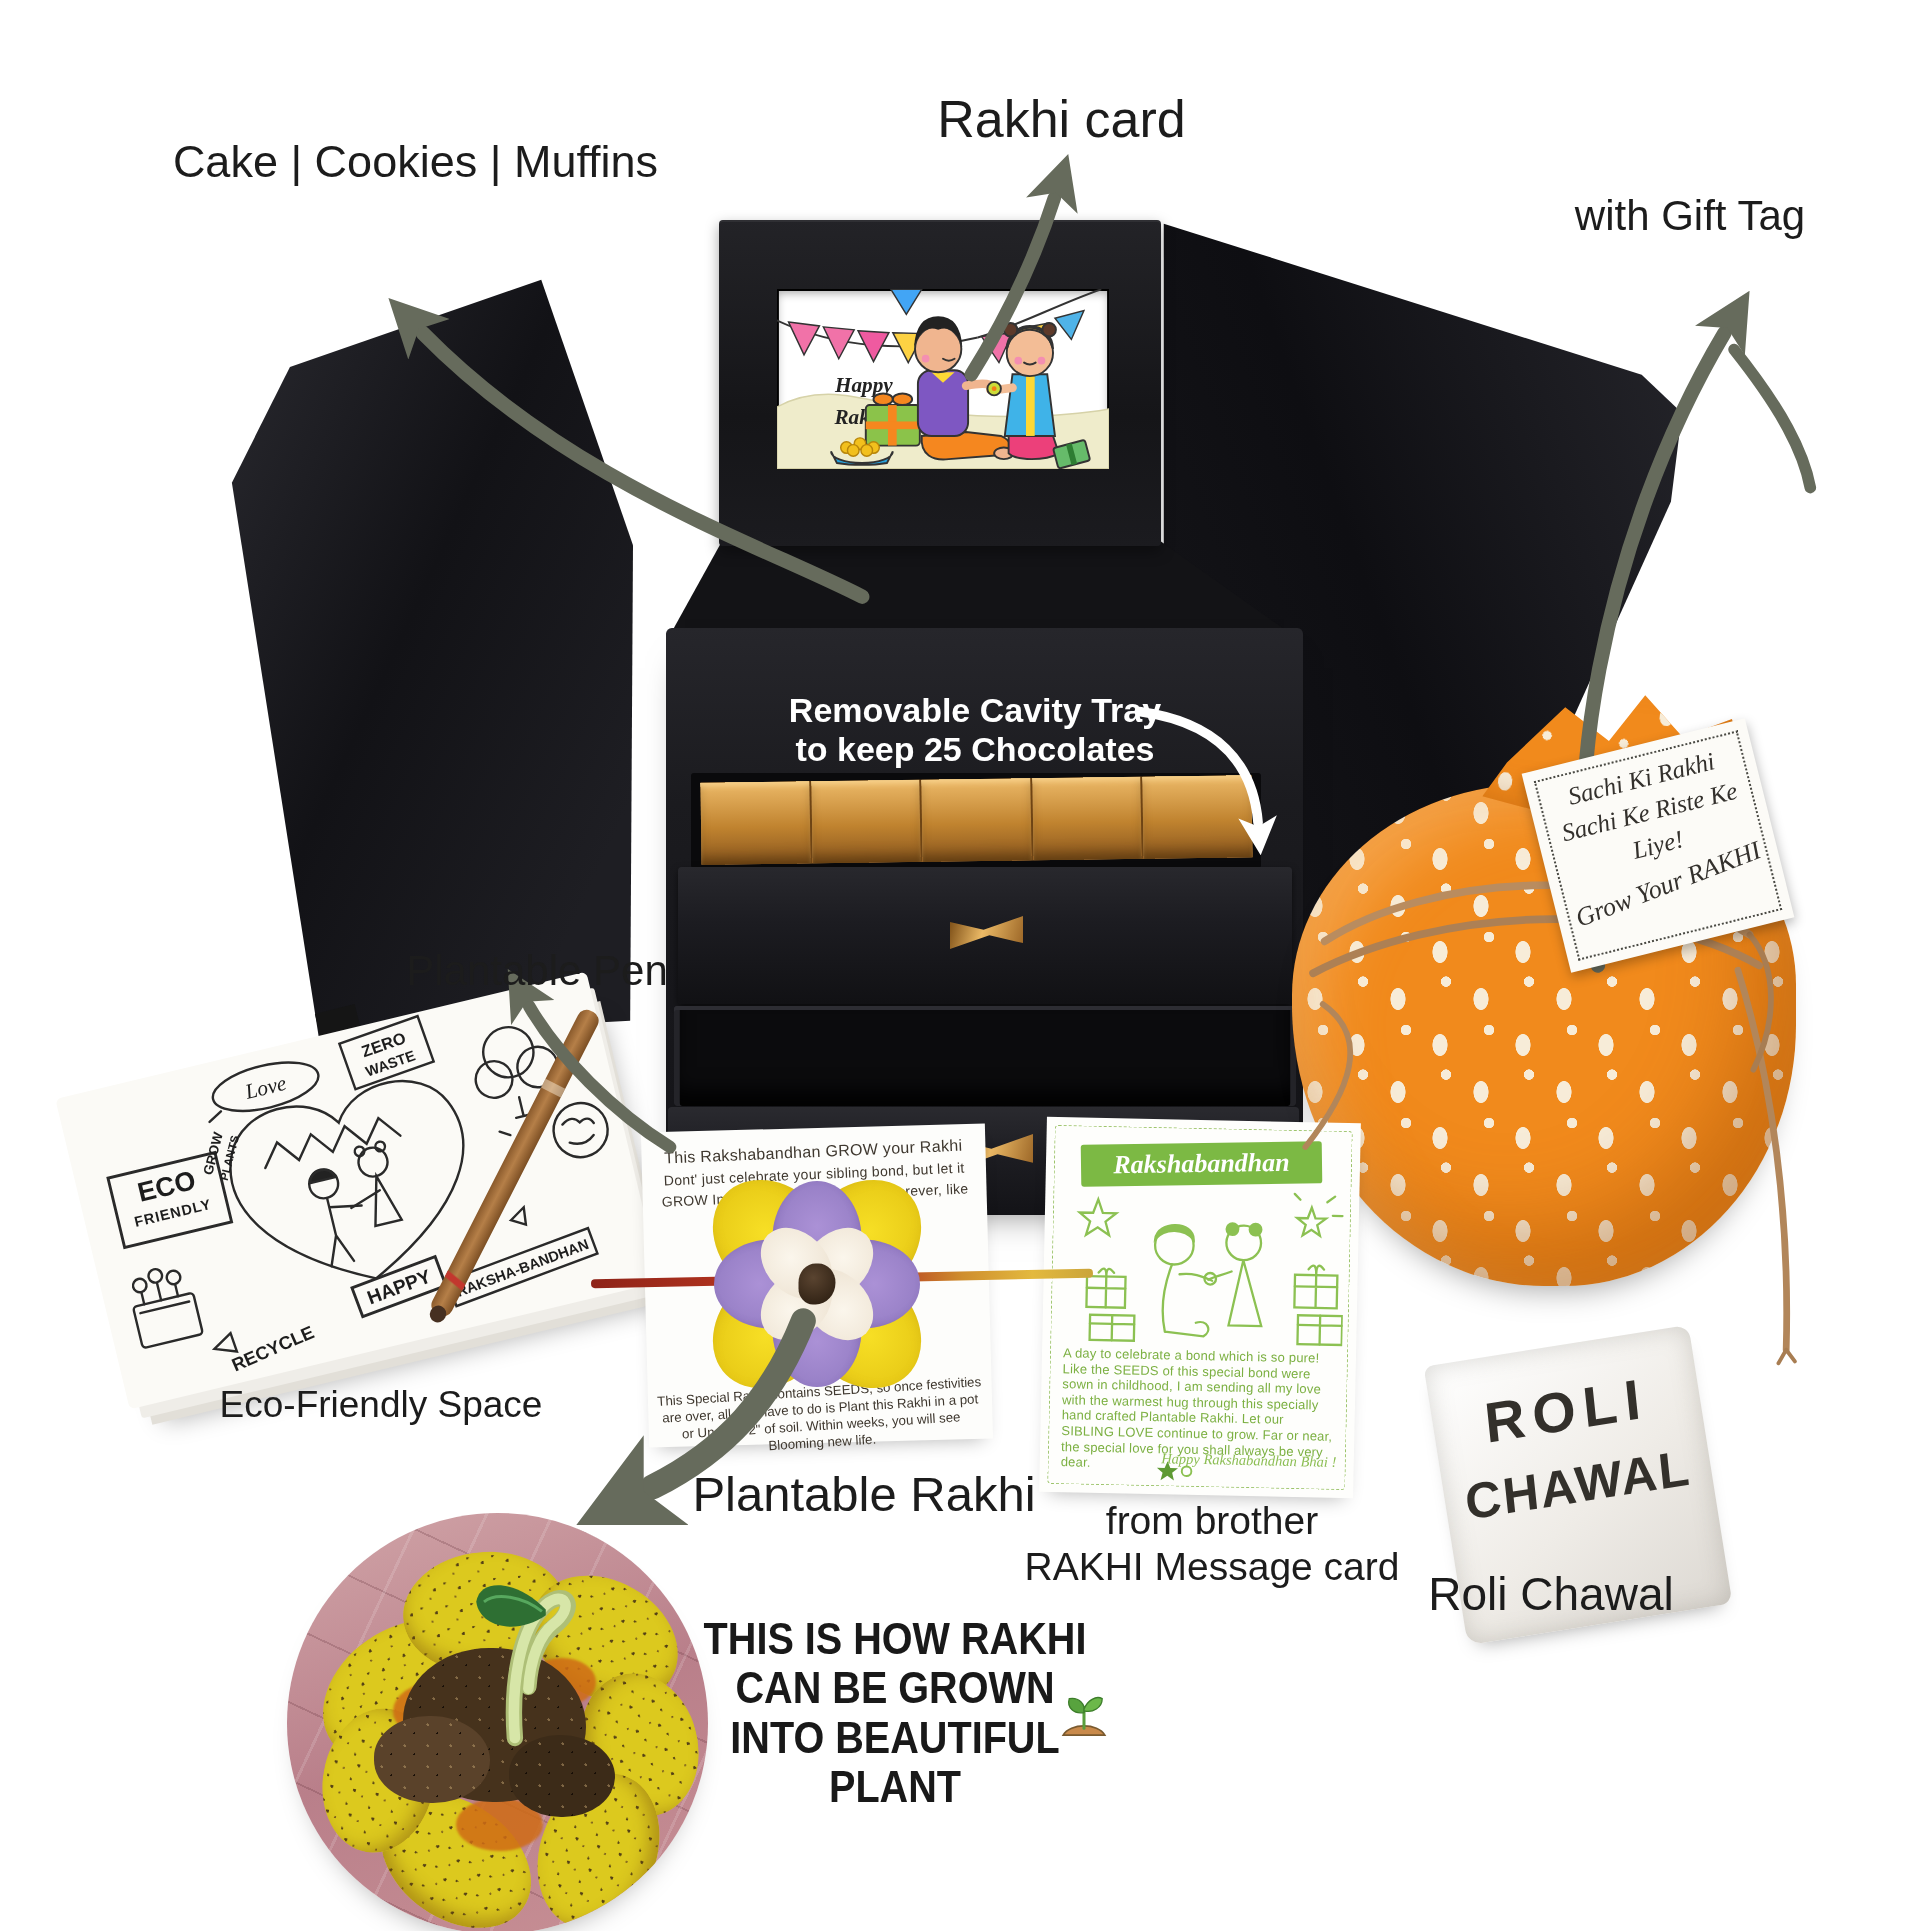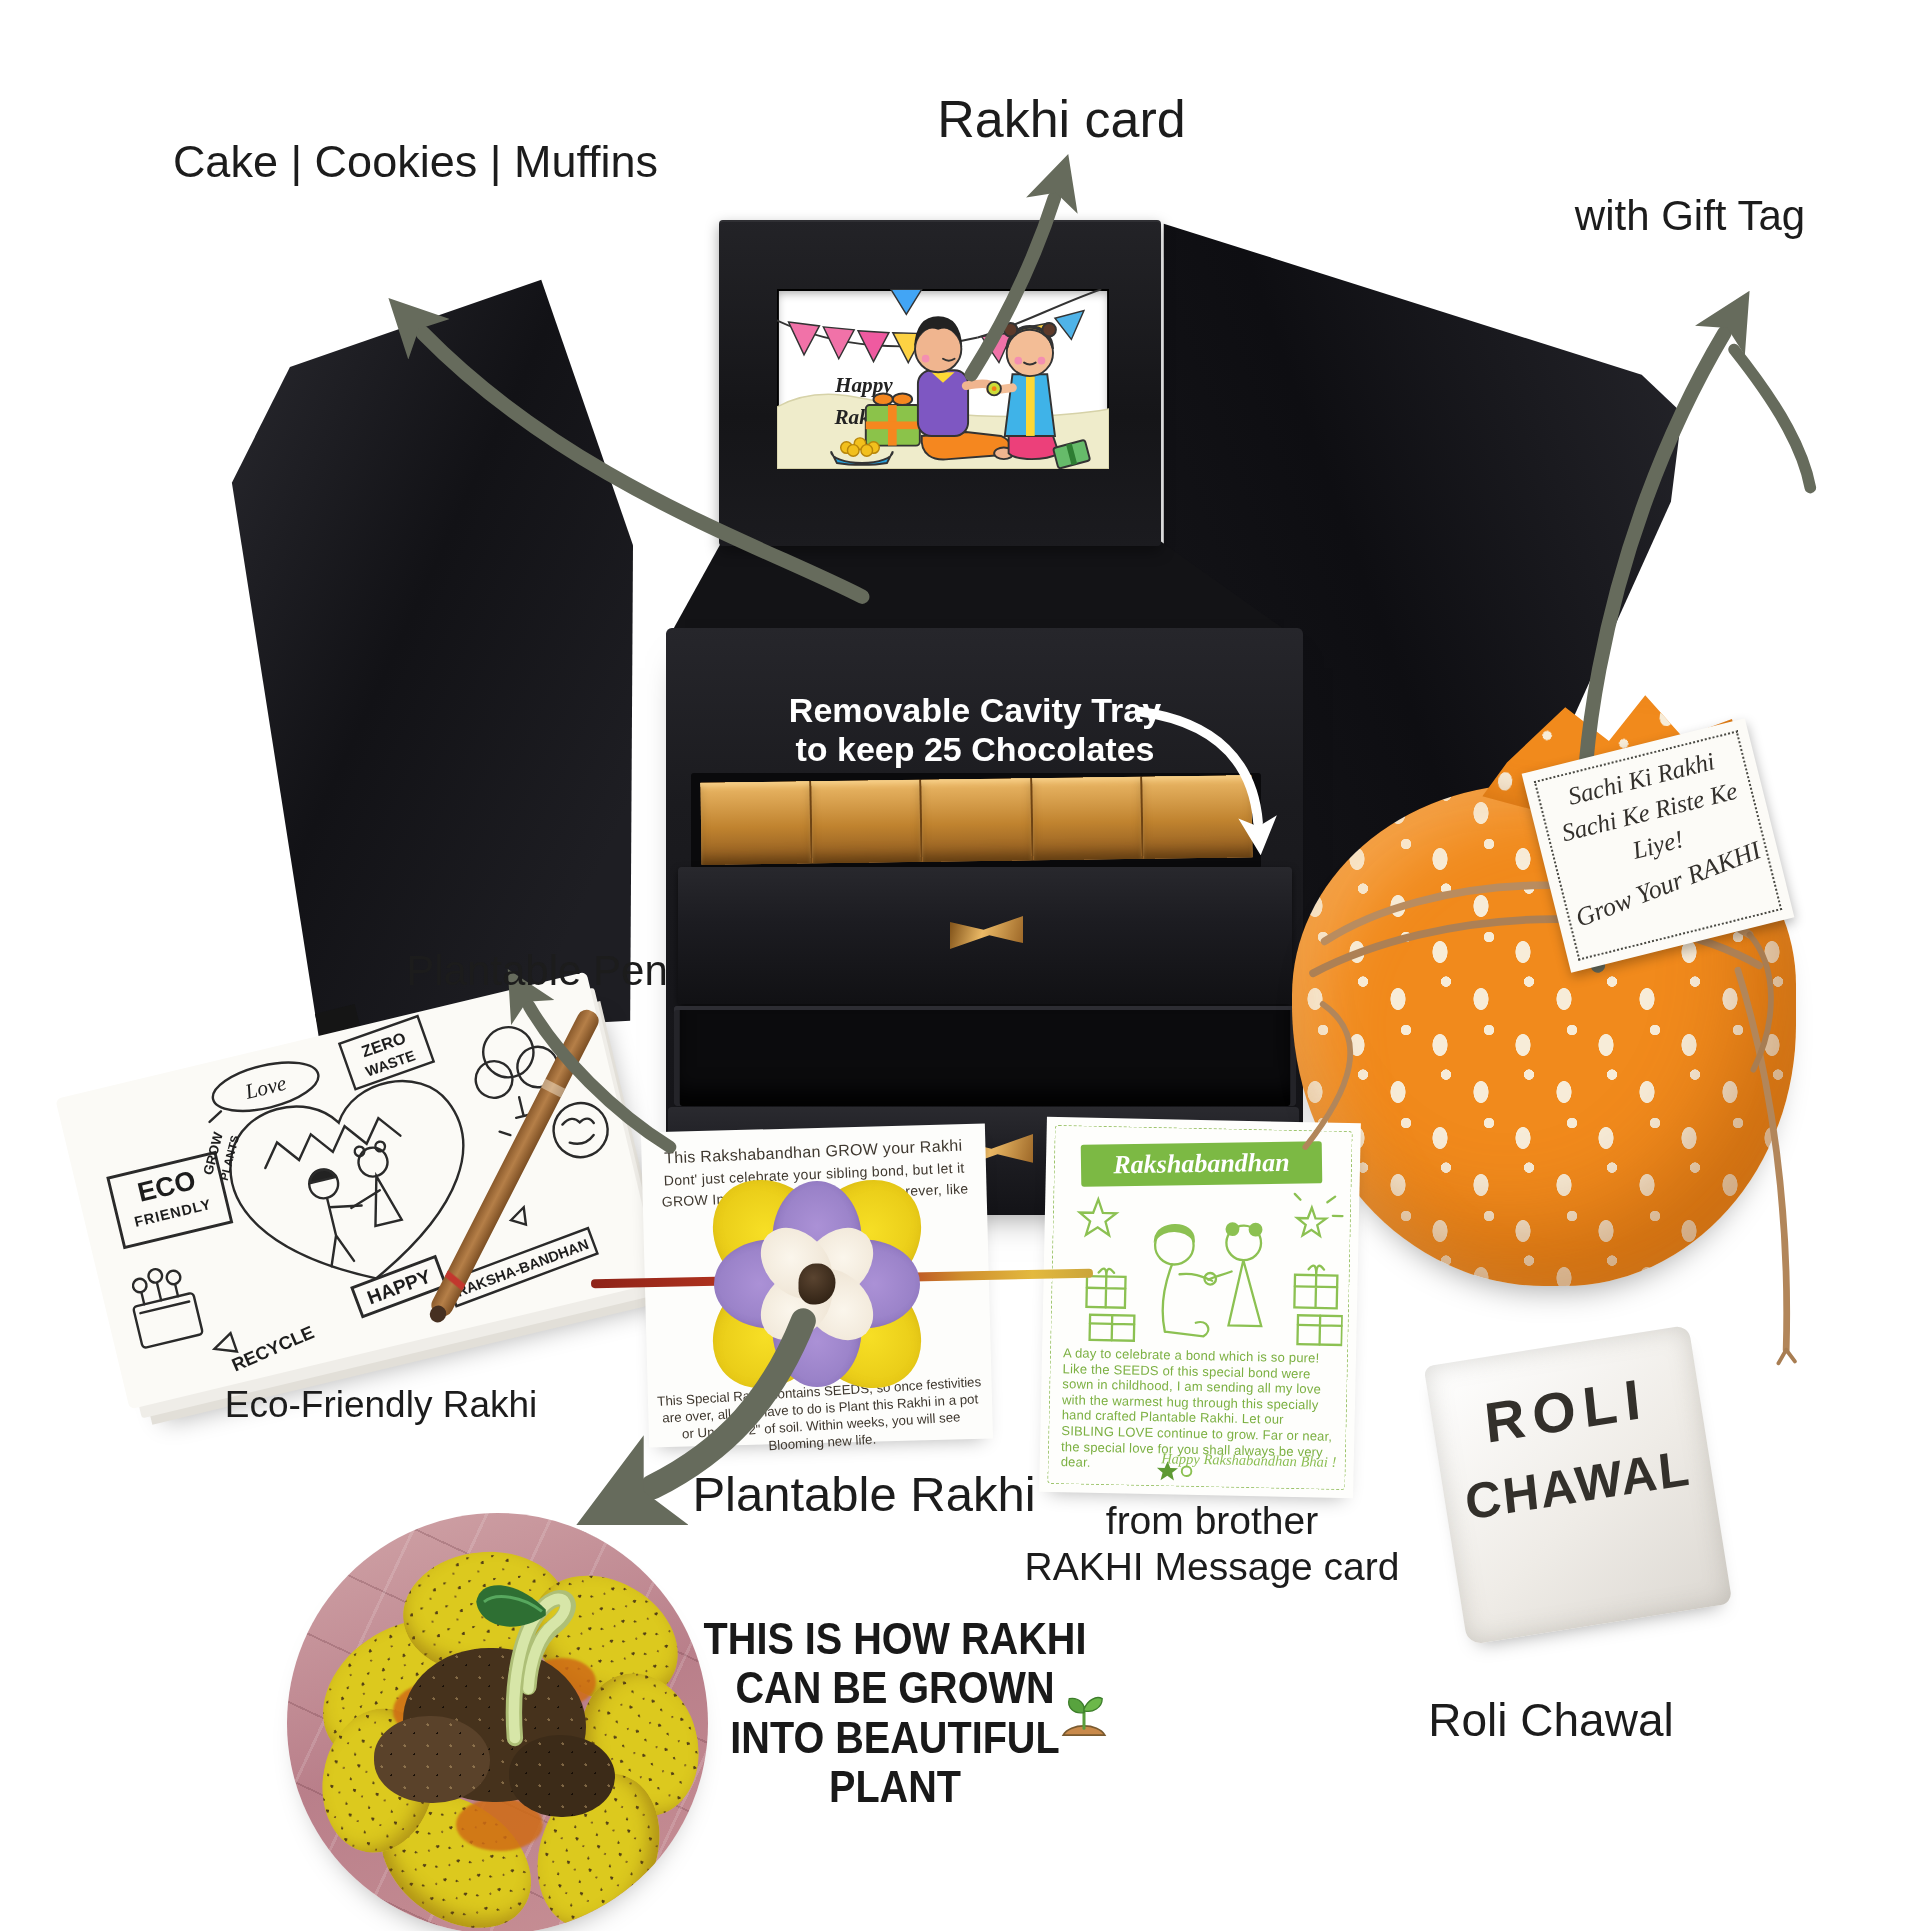--- a/index.html
+++ b/index.html
@@ -10,21 +10,21 @@
   .label{position:absolute;text-align:center;line-height:1.18;color:#1c1c1c;z-index:50;}
   .label .l{display:block;}
   #lbl-space{left:126px;top:135px;width:579px;font-size:45px;}
   #lbl-rakhicard{left:830px;top:89px;width:463px;font-size:52px;}
   #lbl-potli{left:1492px;top:191px;width:396px;font-size:42px;}
   #lbl-pen{left:344px;top:946px;width:386px;font-size:42px;}
   #lbl-tray{left:753px;top:691px;width:444px;font-size:34px;font-weight:700;color:#fff;z-index:30;line-height:1.14;}
   #cap-diary{left:183px;top:1383px;width:396px;font-size:37px;}
   #lbl-plantable{left:671px;top:1466px;width:386px;font-size:49px;}
   #cap-msg{left:1014px;top:1498px;width:396px;font-size:39px;}
-  #cap-roli{left:1387px;top:1693px;width:328px;font-size:46px;}
+  #cap-roli{left:1387px;top:1567px;width:328px;font-size:46px;}
   #lbl-grow{left:649px;top:1614px;width:492px;font-size:44px;font-weight:bold;line-height:1.12;
             transform:scaleX(.9);transform-origin:center top;color:#191919;}
   #grow-icon{position:absolute;left:1058px;top:1688px;width:52px;height:56px;z-index:50;}
 
   
   .boxpart{position:absolute;}
   #flap-left{left:227px;top:272px;width:406px;height:772px;z-index:5;
     background:linear-gradient(115deg,#2a2a30,#121216 45%,#1e1e23 85%);
     clip-path:polygon(77.4% 1%,15.5% 12.3%,1.2% 27.3%,22.6% 99.1%,99.3% 97%,100% 35.4%);}
   #flap-right{left:1159px;top:217px;width:531px;height:830px;z-index:5;
@@ -485,21 +485,21 @@
   <div id="lbl-rakhicard" class="label">Rakhi card</div>
   <div id="lbl-potli" class="label">
     <span class="l">with Gift Tag</span>
   </div>
   <div id="lbl-tray" class="label">
     <span class="l">Removable Cavity Tray</span>
     <span class="l">to keep 25 Chocolates</span>
   </div>
   <div id="lbl-pen" class="label">Plantable Pen</div>
   <div id="cap-diary" class="label">
-    <span class="l">Eco-Friendly Rakhi</span>
+    <span class="l">Eco-Friendly Space</span>
   </div>
   <div id="lbl-plantable" class="label">Plantable Rakhi</div>
   <div id="cap-msg" class="label">
     <span class="l">from brother</span>
     <span class="l">RAKHI Message card</span>
   </div>
   <div id="cap-roli" class="label">Roli Chawal</div>
   <div id="lbl-grow" class="label">
     <span class="l">THIS IS HOW RAKHI</span>
     <span class="l">CAN BE GROWN</span>

